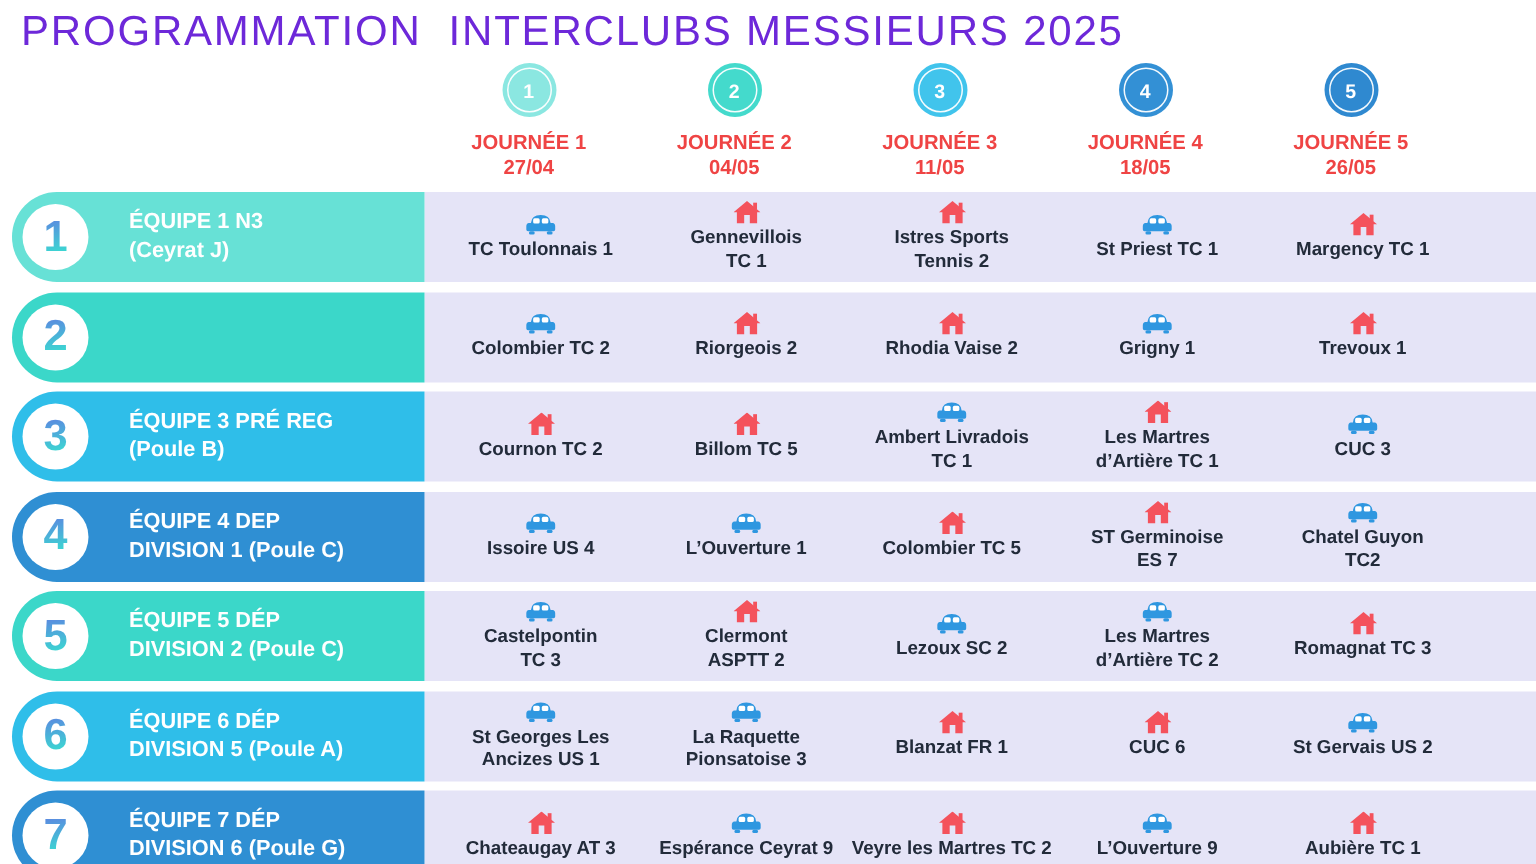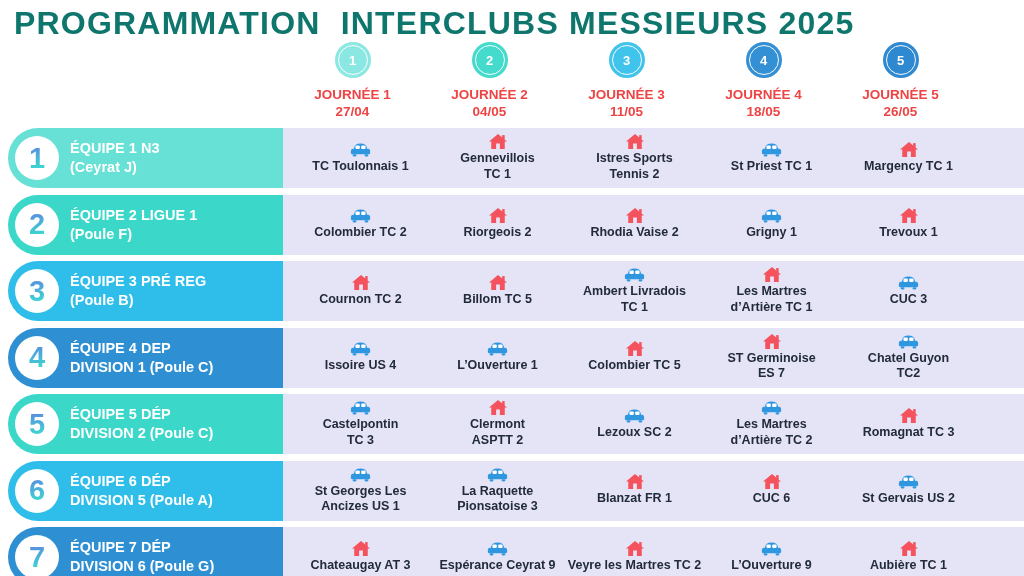--- a/index.html
+++ b/index.html
@@ -3,22 +3,22 @@
 <meta charset="utf-8">
 <style>
   html,body{margin:0;padding:0;}
   body{
     width:1024px;height:576px;overflow:hidden;position:relative;
     background:#ffffff;
     font-family:"Liberation Sans", sans-serif;
   }
   .page-title{
     position:absolute;left:14px;top:5px;
-    font-size:32px;font-weight:bold;letter-spacing:1.2px;
-    color:#0f766e;white-space:pre;
+    font-size:28px;font-weight:normal;letter-spacing:1.2px;
+    color:#6d28d9;white-space:pre;
   }
   
   .header-grid{
     position:absolute;left:0;top:42px;
     display:grid;grid-template-columns:284px repeat(5,137px);
   }
   .col-head{grid-column:auto;display:flex;flex-direction:column;align-items:center;}
   .col-head:first-child{grid-column:1;}
   .jcircle{
     width:36px;height:36px;border-radius:50%;position:relative;margin-bottom:9px;
@@ -46,21 +46,21 @@
   .num-circle{
     width:44px;height:44px;border-radius:50%;background:#fff;
     margin-left:7px;flex:0 0 auto;
     display:flex;align-items:center;justify-content:center;
   }
   .num{
     font-size:29px;font-weight:bold;line-height:1;
     background:linear-gradient(170deg,#5B8BE0 10%,#38DFD0 90%);
     -webkit-background-clip:text;background-clip:text;color:transparent;
   }
-  .pill-text{margin-left:11px;color:#fff;font-weight:bold;font-size:14.5px;line-height:1.3;}
+  .pill-text{margin-left:27px;color:#fff;font-weight:bold;font-size:14.5px;line-height:1.3;}
   .cells{
     position:absolute;left:292px;top:0;bottom:0;
     display:grid;grid-template-columns:repeat(5,137px);
   }
   .cell{
     display:flex;flex-direction:column;align-items:center;justify-content:center;gap:2px;
   }
   .venue-icon{height:15px;display:flex;align-items:flex-end;}
   .team{
     font-size:12.5px;font-weight:bold;color:#222B3A;
@@ -188,24 +188,20 @@
     <span class="team">Margency TC 1</span>
   </div>
       </div>
   </div>
     <div class="row">
     <div class="band" style="background: rgb(229, 228, 247);"></div>
     <div class="pill" style="background: rgb(59, 215, 201);">
       <div class="num-circle">
         <span class="num">2</span>
       </div>
-      <div class="pill-text">
-        <div class="p1">ÉQUIPE 2 LIGUE 1</div>
-        <div class="p2">(Poule F)</div>
-      </div>
     </div>
     <div class="cells">
         <div class="cell">
     <span class="venue-icon">
             <svg width="21" height="15" viewBox="0 0 24 17" style="color: rgb(47, 151, 224);">
     <path fill="currentColor" d="M4.5 7.5 Q5 1.5 12 1.5 Q19 1.5 19.5 7.5 L21 7.5 Q23 7.8 23 10 L23 12.5 Q23 13.8 21.7 13.8 L2.3 13.8 Q1 13.8 1 12.5 L1 10 Q1 7.8 3 7.5 Z"></path>
     <rect fill="currentColor" x="3" y="13.8" width="4.4" height="2.6" rx="1.2"></rect>
     <rect fill="currentColor" x="16.6" y="13.8" width="4.4" height="2.6" rx="1.2"></rect>
     <rect fill="#ffffff" x="6.2" y="4" width="5" height="4" rx="1.2"></rect>
     <rect fill="#ffffff" x="12.8" y="4" width="5" height="4" rx="1.2"></rect>

